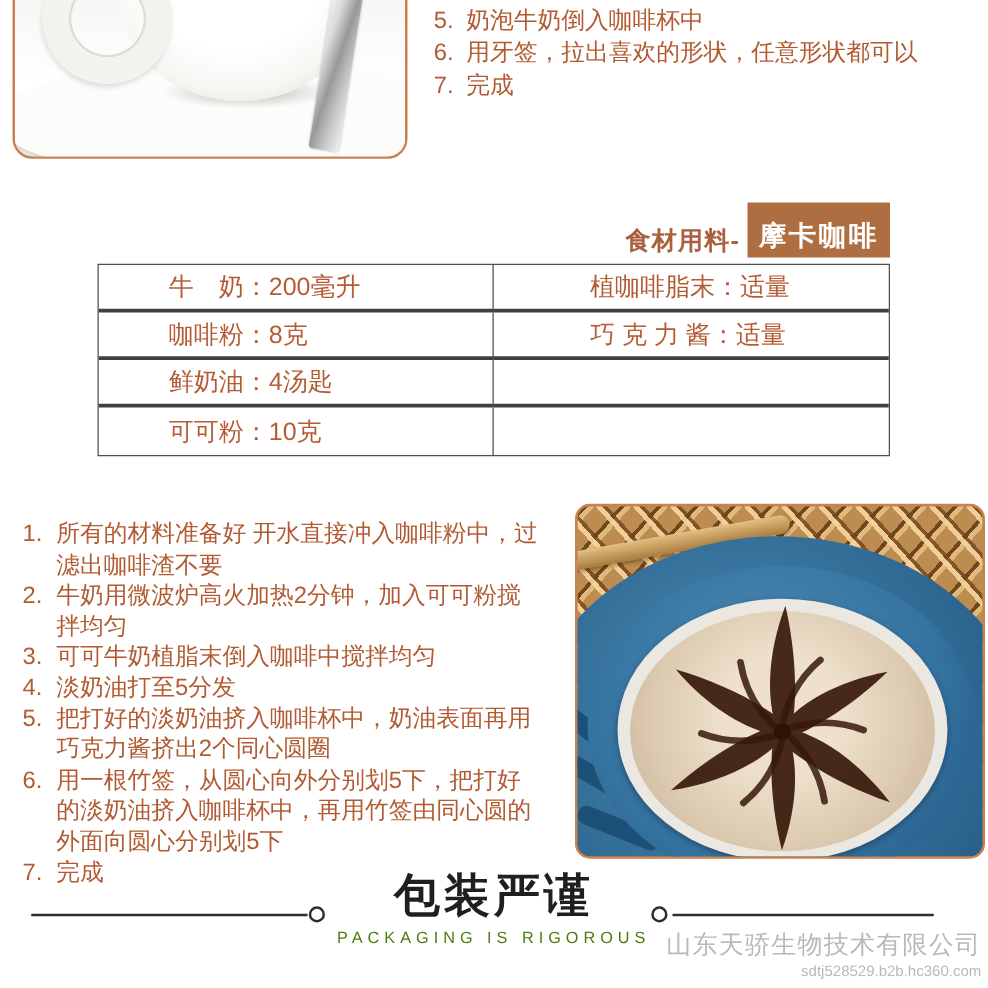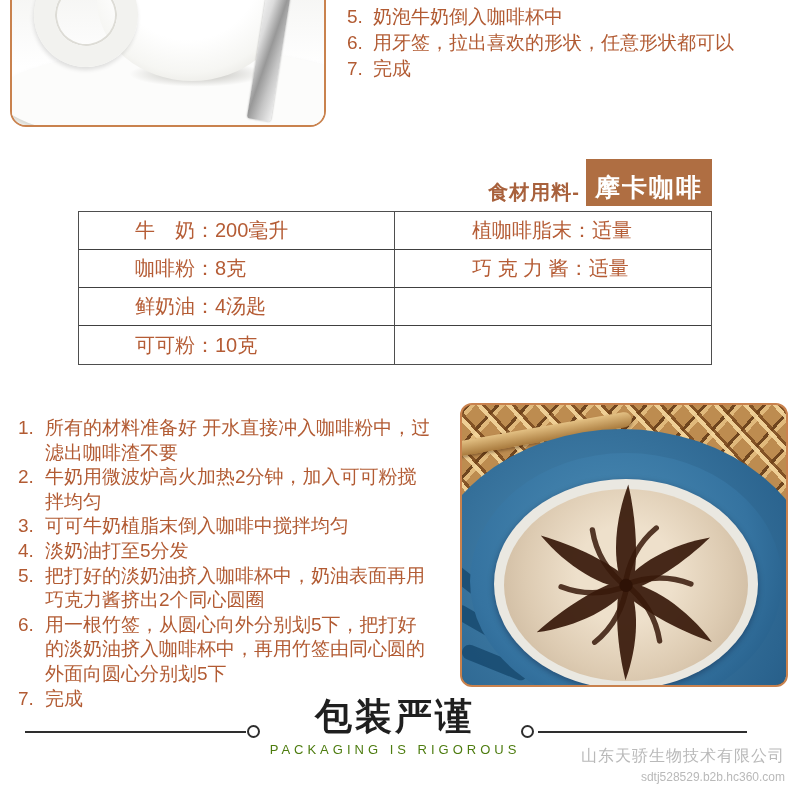--- a/index.html
+++ b/index.html
@@ -30,30 +30,30 @@
   
   .steps-top { position:absolute; left:347px; top:4px; width:430px;
     color:#b25b33; font-size:19px; line-height:26px; }
   .steps-top .step { display:flex; }
   .steps-top .num { width:26px; flex:0 0 26px; }
 
   
   .ing-header { position:absolute; left:420px; top:166px; width:292px; height:40px;
     display:flex; align-items:flex-end; justify-content:flex-end; gap:6px; }
   .ing-label { color:#a8613c; font-size:20px; font-weight:bold; letter-spacing:1px; }
-  .ing-title { background:#af6e42; color:#ffffff; font-size:25px; font-weight:bold;
+  .ing-title { background:#af6e42; color:#ffffff; font-size:22px; font-weight:bold;
     letter-spacing:2px; padding:15px 9px 5px 9px; line-height:1.1; }
 
   
   .ing-table { position:absolute; left:78px; top:211px; width:634px;
     display:grid; grid-template-columns:1fr 1fr;
     border:1px solid #4e4e4e; background:#fff;
     color:#b55c35; font-size:20px; }
   .ing-row { display:contents; }
-  .ing-cell { height:38px; display:flex; align-items:center; border-bottom:1px solid #404040; }
+  .ing-cell { height:38px; display:flex; align-items:center; border-bottom:3px solid #404040; }
   .ing-cell.c1 { border-right:1px solid #4e4e4e; padding-left:56px; }
   .ing-cell.c2 { padding-left:77px;text-align:right; }
   .ing-row:last-child .ing-cell { border-bottom:none; }
 
   
   .instructions { position:absolute; left:18px; top:416px; width:414px;
     color:#b25b33; font-size:19px; line-height:24.6px; }
   .instructions .step { display:flex; }
   .instructions .num { width:27px; flex:0 0 27px; }
   .instructions .txt { flex:1; }
@@ -89,21 +89,21 @@
   .bn-circle { position:absolute; top:725px; width:13px; height:13px; border-radius:50%;
     border:2px solid #2e2e2e; background:#fff; }
   .bn-circle.left { left:247px; }
   .bn-circle.right { left:521px; }
   .bn-title-wrap { position:absolute; left:250px; top:694px; width:290px; text-align:center; }
   .bn-title { color:#1f1f1f; font-size:37px; font-weight:bold; letter-spacing:3px; line-height:1.25;text-align:center; }
   .bn-sub { color:#4d7c0f; font-size:13px; letter-spacing:4px; margin-top:2px; }
 
   
   .watermark { position:absolute; right:5px; top:744px; text-align:right; color:#b9b9b9; }
-  .wm-company { font-size:16px; letter-spacing:1px; line-height:24px; }
+  .wm-company { font-size:20px; letter-spacing:1px; line-height:24px; }
   .wm-url { font-size:12px; line-height:19px; }
 </style>
 </head>
 <body>
 
 <div class="page">
 
   <div class="photo-top">
     <div class="pt-saucer"></div>
     <div class="pt-saucer-lip"></div>

